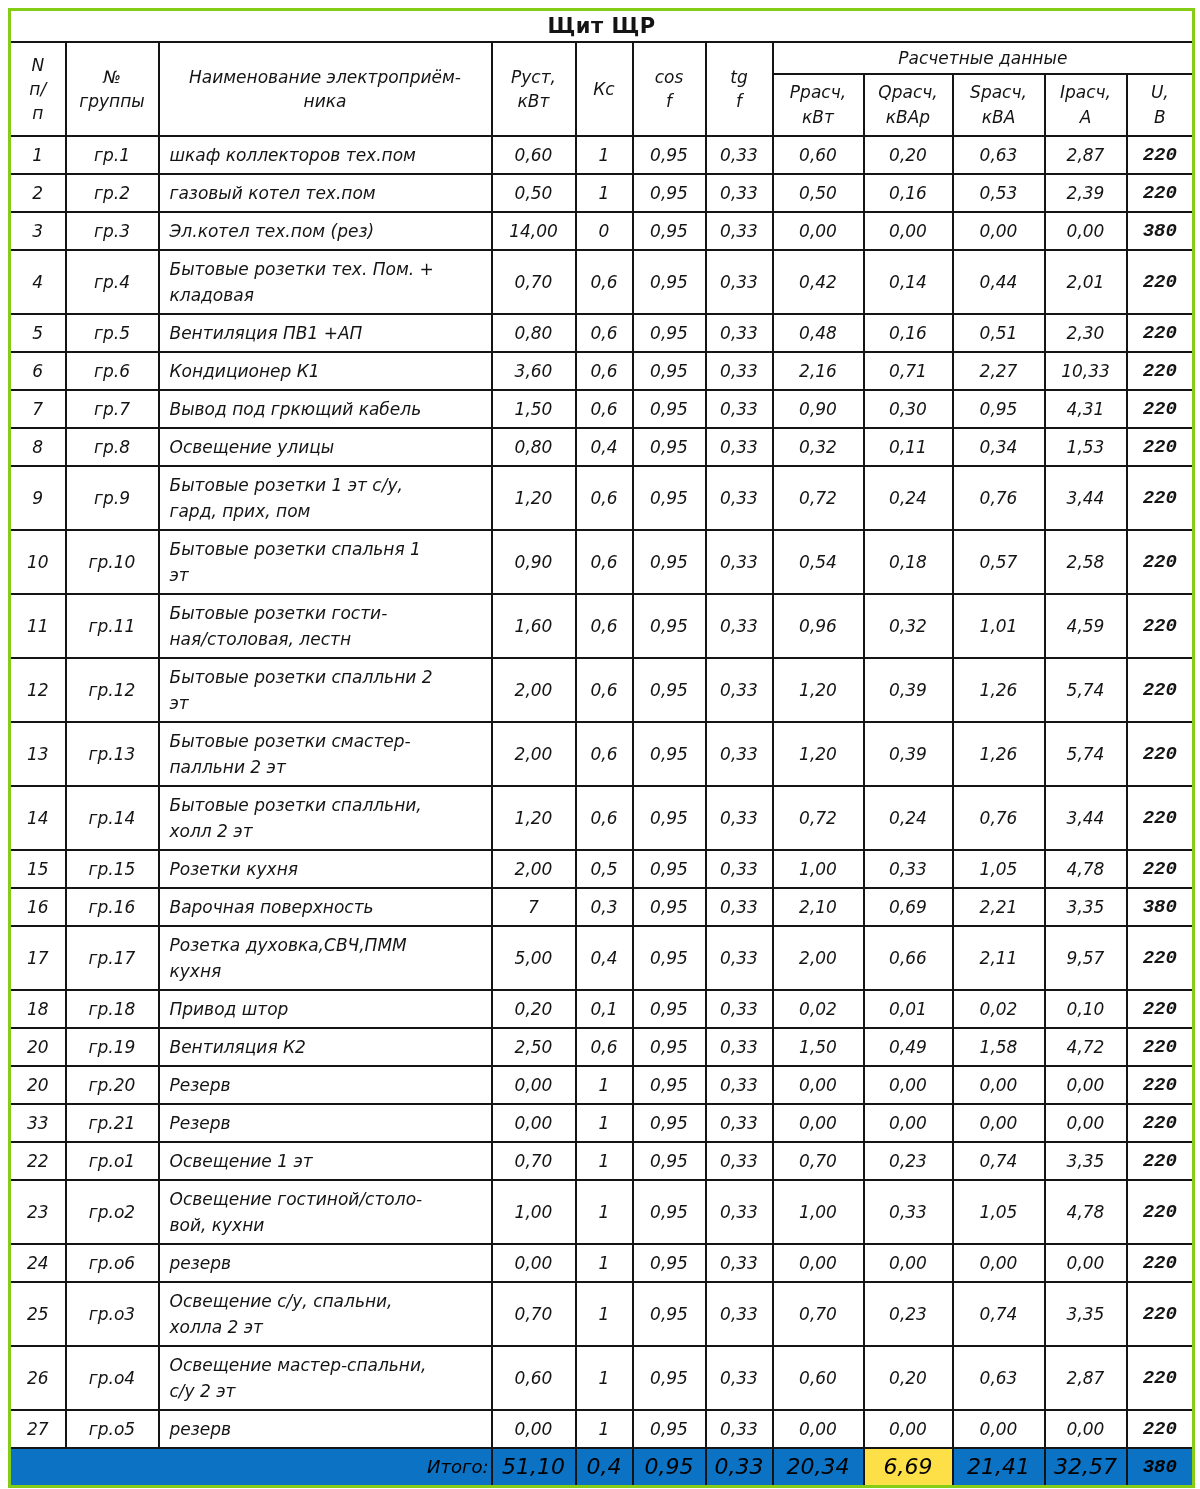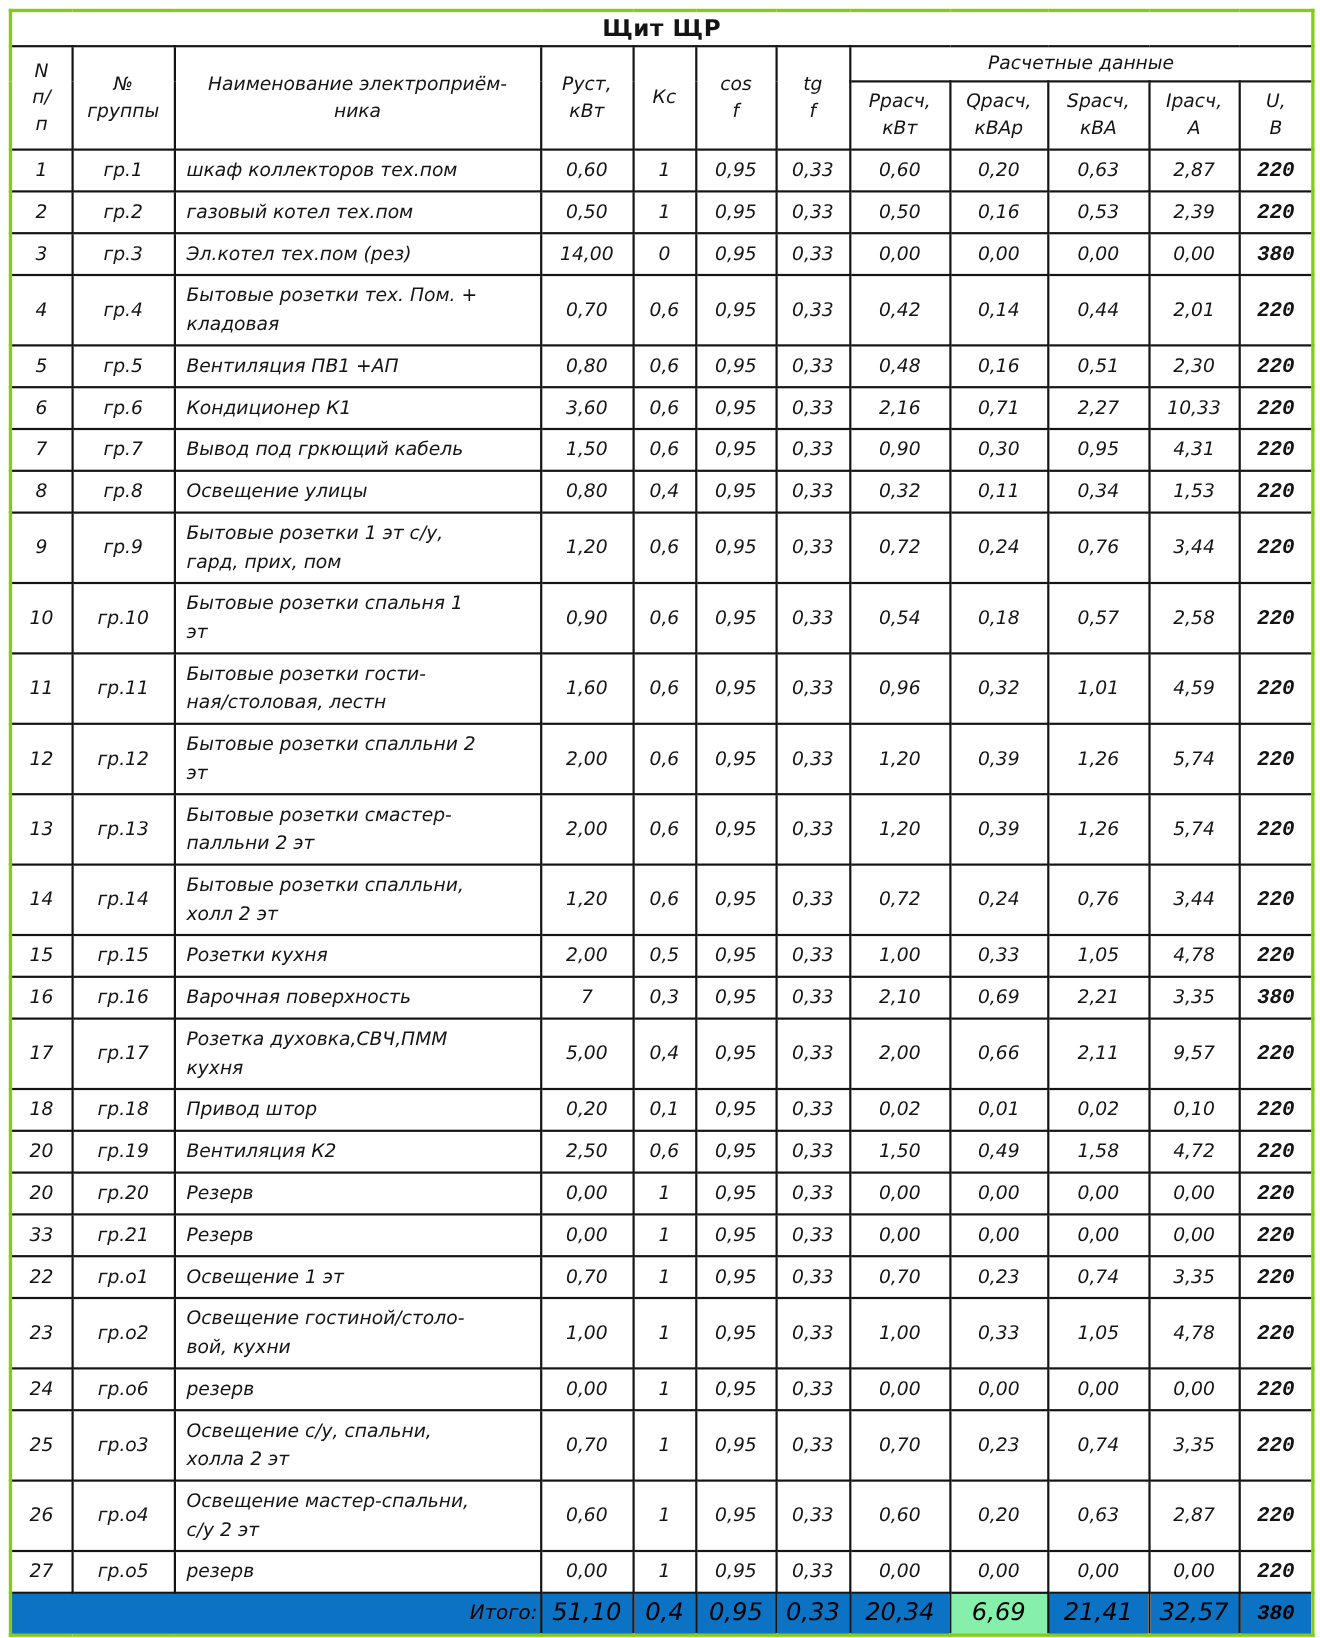--- a/index.html
+++ b/index.html
@@ -528,20 +528,20 @@
   </tr>
       </tbody>
     <tfoot>
       <tr class="totals-row">
         <td colspan="3" class="cell-label" style="background: rgb(11, 114, 196);">Итого:</td>
         <td class="cell-pust" style="background: rgb(11, 114, 196);">51,10</td>
         <td class="cell-ks" style="background: rgb(11, 114, 196);">0,4</td>
         <td class="cell-cos" style="background: rgb(11, 114, 196);">0,95</td>
         <td class="cell-tg" style="background: rgb(11, 114, 196);">0,33</td>
         <td class="cell-p" style="background: rgb(11, 114, 196);">20,34</td>
-        <td class="cell-q" style="background: #86efac;">6,69</td>
+        <td class="cell-q" style="background: #fde047;">6,69</td>
         <td class="cell-s" style="background: rgb(11, 114, 196);">21,41</td>
         <td class="cell-i" style="background: rgb(11, 114, 196); margin-left: 44px;">32,57</td>
         <td class="cell-u" style="background: rgb(11, 114, 196);">380</td>
       </tr>
     </tfoot>
   </table>
 </div>
 
 </body></html>

